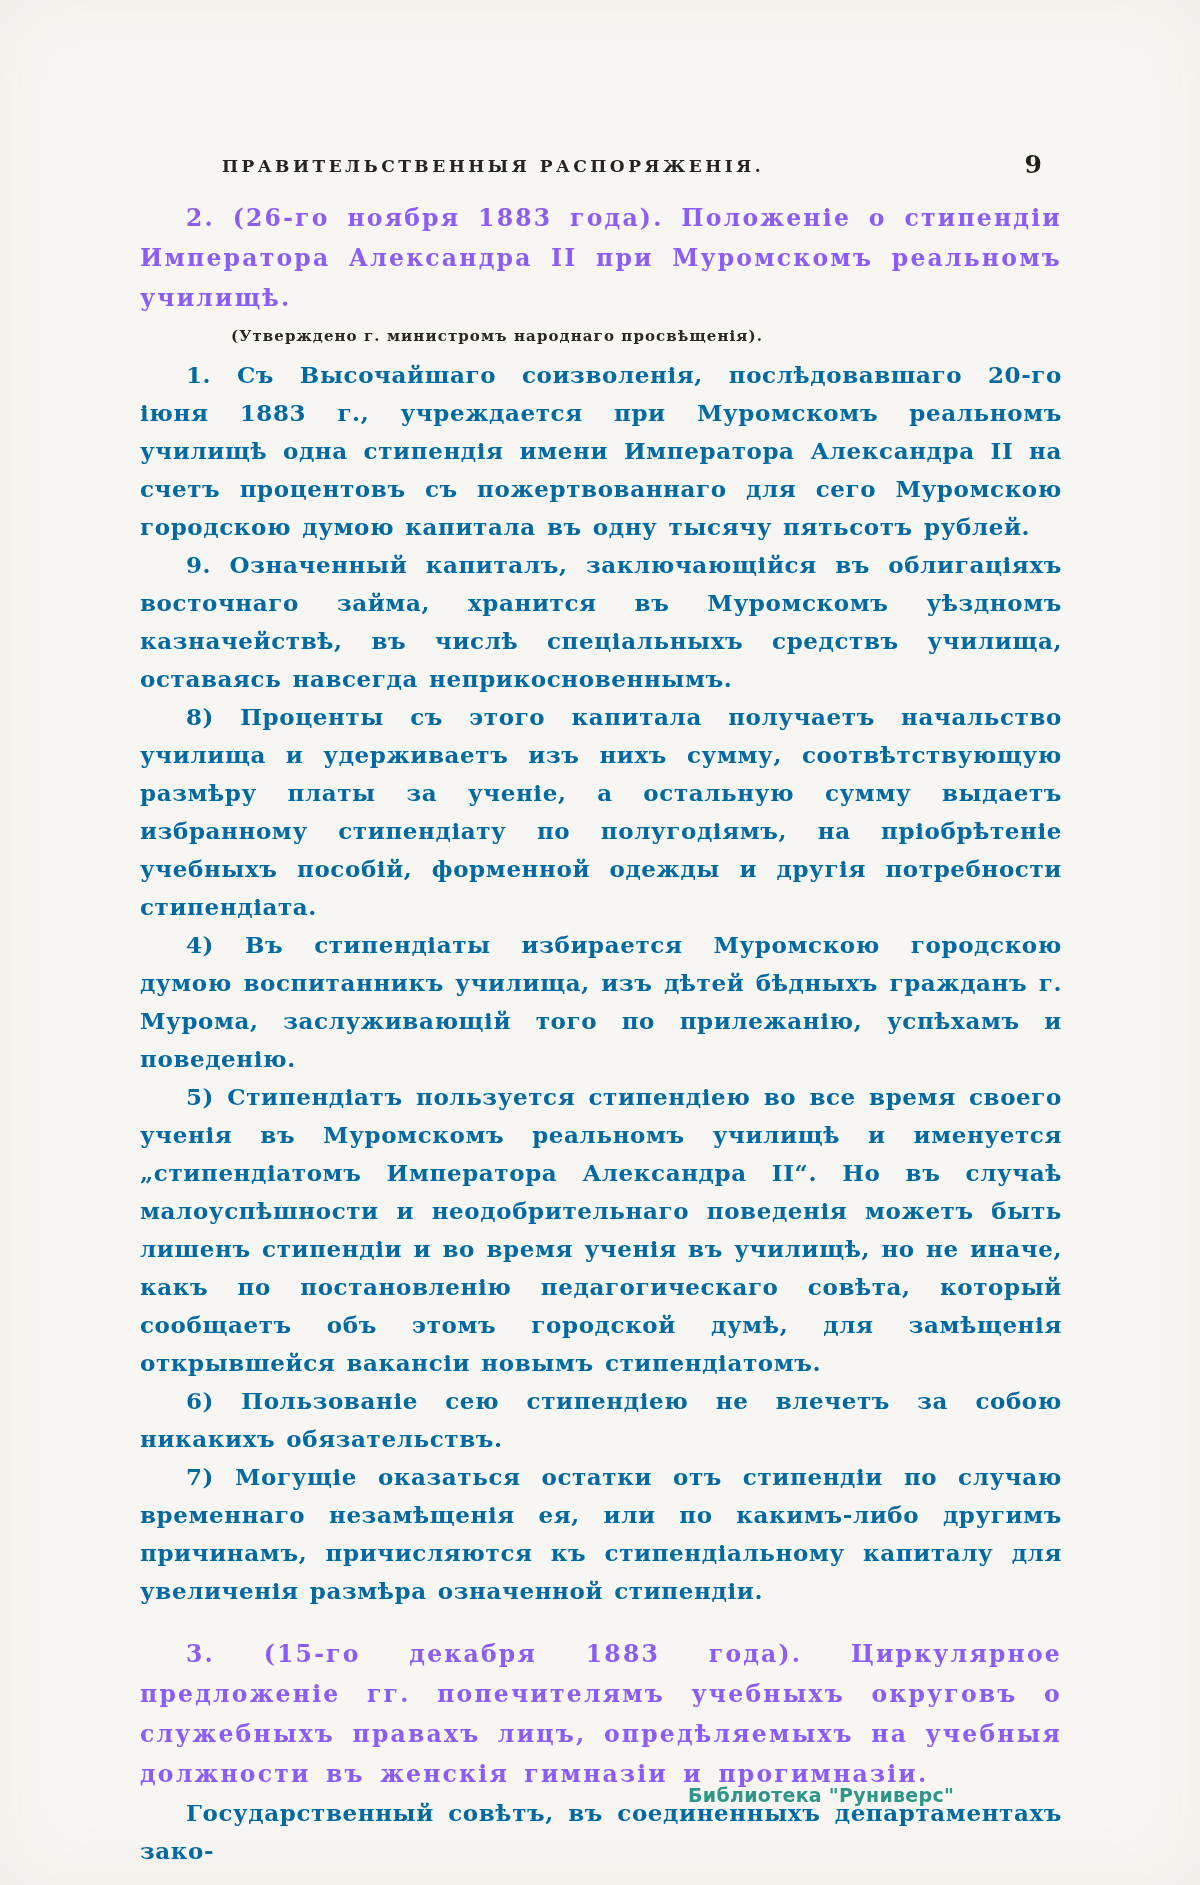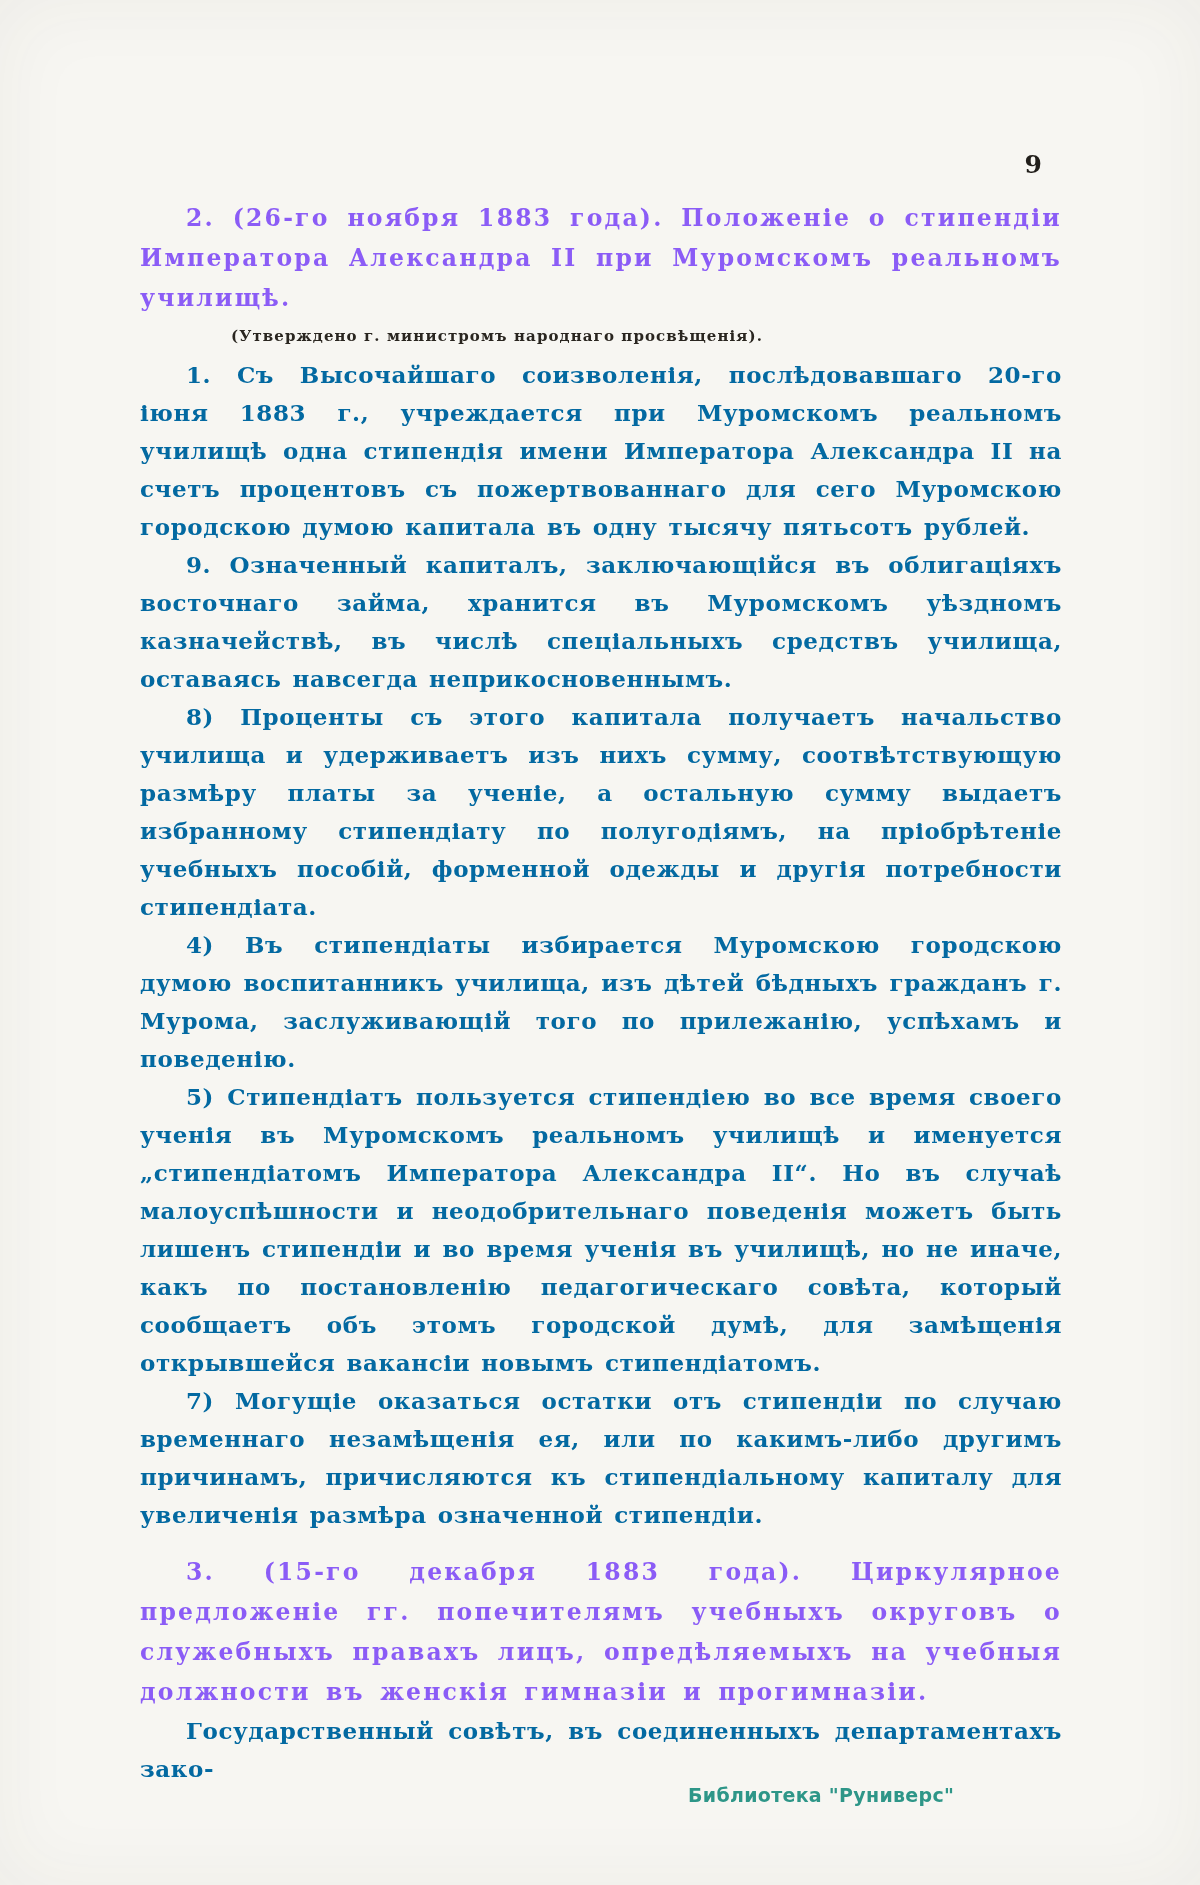--- a/index.html
+++ b/index.html
@@ -49,21 +49,21 @@
   .article-heading {
     font-size: 23.5px;
     line-height: 40px;
     font-weight: bold;
     text-align: justify;
     text-indent: 46px;
     letter-spacing: 2.2px;
     word-spacing: 5px;
     color: #8b5cf6;
   }
-  .article-heading.spaced-top { margin-top: 18px; }
+  .article-heading.spaced-top { margin-top: 24px; }
   .subheading {
     position: relative;
     left: -104px;
     text-align: center;
     font-size: 15px;
     font-weight: bold;
     letter-spacing: 1.1px;
     margin: 9px 0 11px 0;
     color: #2a2620;
   }
@@ -92,37 +92,39 @@
     white-space: nowrap;
   }
 </style>
 </head>
 <body>
 
 <div class="page">
   <div class="content">
 
     <div class="header-row">
+      <div class="header-title">ПРАВИТЕЛЬСТВЕННЫЯ РАСПОРЯЖЕНІЯ.</div>
       <div class="page-number">9</div>
     </div>
 
     <p class="article-heading">2. (26-го ноября 1883 года). Положеніе о стипендіи Императора Александра II при Муромскомъ реальномъ училищѣ.</p>
 
     <p class="subheading">(Утверждено г. министромъ народнаго просвѣщенія).</p>
 
     <p class="body-para first-after-subheading">1. Съ Высочайшаго соизволенія, послѣдовавшаго 20-го іюня 1883 г., учреждается при Муромскомъ реальномъ училищѣ одна стипендія имени Императора Александра II на счетъ процентовъ съ пожертвованнаго для сего Муромскою городскою думою капитала въ одну тысячу пятьсотъ рублей.</p>
 
     <p class="body-para">9. Означенный капиталъ, заключающійся въ облигаціяхъ восточнаго займа, хранится въ Муромскомъ уѣздномъ казначействѣ, въ числѣ спеціальныхъ средствъ училища, оставаясь навсегда неприкосновеннымъ.</p>
 
     <p class="body-para">8) Проценты съ этого капитала получаетъ начальство училища и удерживаетъ изъ нихъ сумму, соотвѣтствующую размѣру платы за ученіе, а остальную сумму выдаетъ избранному стипендіату по полугодіямъ, на пріобрѣтеніе учебныхъ пособій, форменной одежды и другія потребности стипендіата.</p>
 
     <p class="body-para">4) Въ стипендіаты избирается Муромскою городскою думою воспитанникъ училища, изъ дѣтей бѣдныхъ гражданъ г. Мурома, заслуживающій того по прилежанію, успѣхамъ и поведенію.</p>
 
     <p class="body-para">5) Стипендіатъ пользуется стипендіею во все время своего ученія въ Муромскомъ реальномъ училищѣ и именуется „стипендіатомъ Императора Александра II“. Но въ случаѣ малоуспѣшности и неодобрительнаго поведенія можетъ быть лишенъ стипендіи и во время ученія въ училищѣ, но не иначе, какъ по постановленію педагогическаго совѣта, который сообщаетъ объ этомъ городской думѣ, для замѣщенія открывшейся вакансіи новымъ стипендіатомъ.</p>
 
+    <p class="body-para">6) Пользованіе сею стипендіею не влечетъ за собою никакихъ обязательствъ.</p>
 
     <p class="body-para">7) Могущіе оказаться остатки отъ стипендіи по случаю временнаго незамѣщенія ея, или по какимъ-либо другимъ причинамъ, причисляются къ стипендіальному капиталу для увеличенія размѣра означенной стипендіи.</p>
 
     <p class="article-heading spaced-top">3. (15-го декабря 1883 года). Циркулярное предложеніе гг. попечителямъ учебныхъ округовъ о служебныхъ правахъ лицъ, опредѣляемыхъ на учебныя должности въ женскія гимназіи и прогимназіи.</p>
 
     <p class="body-para">Государственный совѣтъ, въ соединенныхъ департаментахъ зако-</p>
 
   </div>
 
   <div class="watermark">Библиотека "Руниверс"</div>

